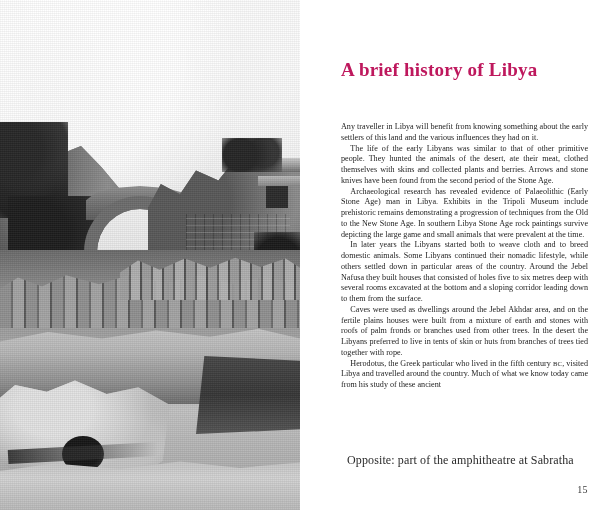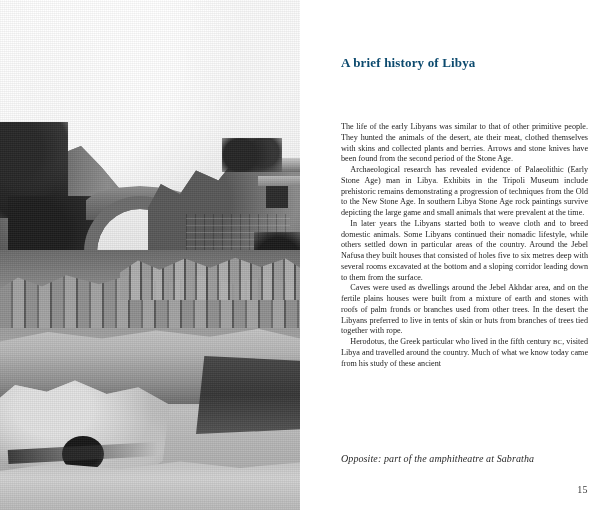--- a/index.html
+++ b/index.html
@@ -266,24 +266,24 @@
     position: absolute;
     left: 300px; top: 0;
     width: 300px; height: 510px;
     background: #ffffff;
   }
   .page-title {
     position: absolute;
     left: 41px;
     top: 46px;
     width: 250px;
-    font-size: 13px;
+    font-size: 19px;
     font-weight: bold;
     letter-spacing: .012em;
-    color: #0c4a6e;
+    color: #be185d;
     line-height: 1.2;
   }
   .body-col {
     position: absolute;
     left: 41px;
     top: 122px;
     width: 247px;
     font-size: 8.15px;
     line-height: 10.75px;
     color: #1d1d1d;
@@ -297,25 +297,24 @@
   }
   .body-col p + p {
     text-indent: 1.15em;
   }
   .smallcaps {
     font-size: .82em;
     letter-spacing: .03em;
   }
   .caption {
     position: absolute;
-    left: 41px;
+    left: 47px;
     top: 453px;
     width: 247px;
-    font-size: 10px;
-    font-style: italic;
+    font-size: 12px;
     color: #2a2a2a;
     letter-spacing: .01em;
   }
   .folio {
     position: absolute;
     right: 12px;
     top: 484px;
     font-size: 10px;
     color: #3a3a3a;
     letter-spacing: .04em;
@@ -362,20 +361,21 @@
 
       <div class="grain"></div>
     </div>
   </div>
 
   <div class="text-page">
 
     <h1 class="page-title">A brief history of Libya</h1>
 
     <div class="body-col">
+      <p>Any traveller in Libya will benefit from knowing something about the early settlers of this land and the various influences they had on it.</p>
       <p>The life of the early Libyans was similar to that of other primitive people. They hunted the animals of the desert, ate their meat, clothed themselves with skins and collected plants and berries. Arrows and stone knives have been found from the second period of the Stone Age.</p>
       <p>Archaeological research has revealed evidence of Palaeolithic (Early Stone Age) man in Libya. Exhibits in the Tripoli Museum include prehistoric remains demonstrating a progression of techniques from the Old to the New Stone Age. In southern Libya Stone Age rock paintings survive depicting the large game and small animals that were prevalent at the time.</p>
       <p>In later years the Libyans started both to weave cloth and to breed domestic animals. Some Libyans continued their nomadic lifestyle, while others settled down in particular areas of the country. Around the Jebel Nafusa they built houses that consisted of holes five to six metres deep with several rooms excavated at the bottom and a sloping corridor leading down to them from the surface.</p>
       <p>Caves were used as dwellings around the Jebel Akhdar area, and on the fertile plains houses were built from a mixture of earth and stones with roofs of palm fronds or branches used from other trees. In the desert the Libyans preferred to live in tents of skin or huts from branches of trees tied together with rope.</p>
       <p><span>Herodotus, the Greek particular who lived in the fifth century </span><span class="smallcaps">BC</span><span>, visited Libya and travelled around the country. Much of what we know today came from his study of these ancient</span></p>
     </div>
 
     <div class="caption">Opposite: part of the amphitheatre at Sabratha</div>
 
     <div class="folio">15</div>

